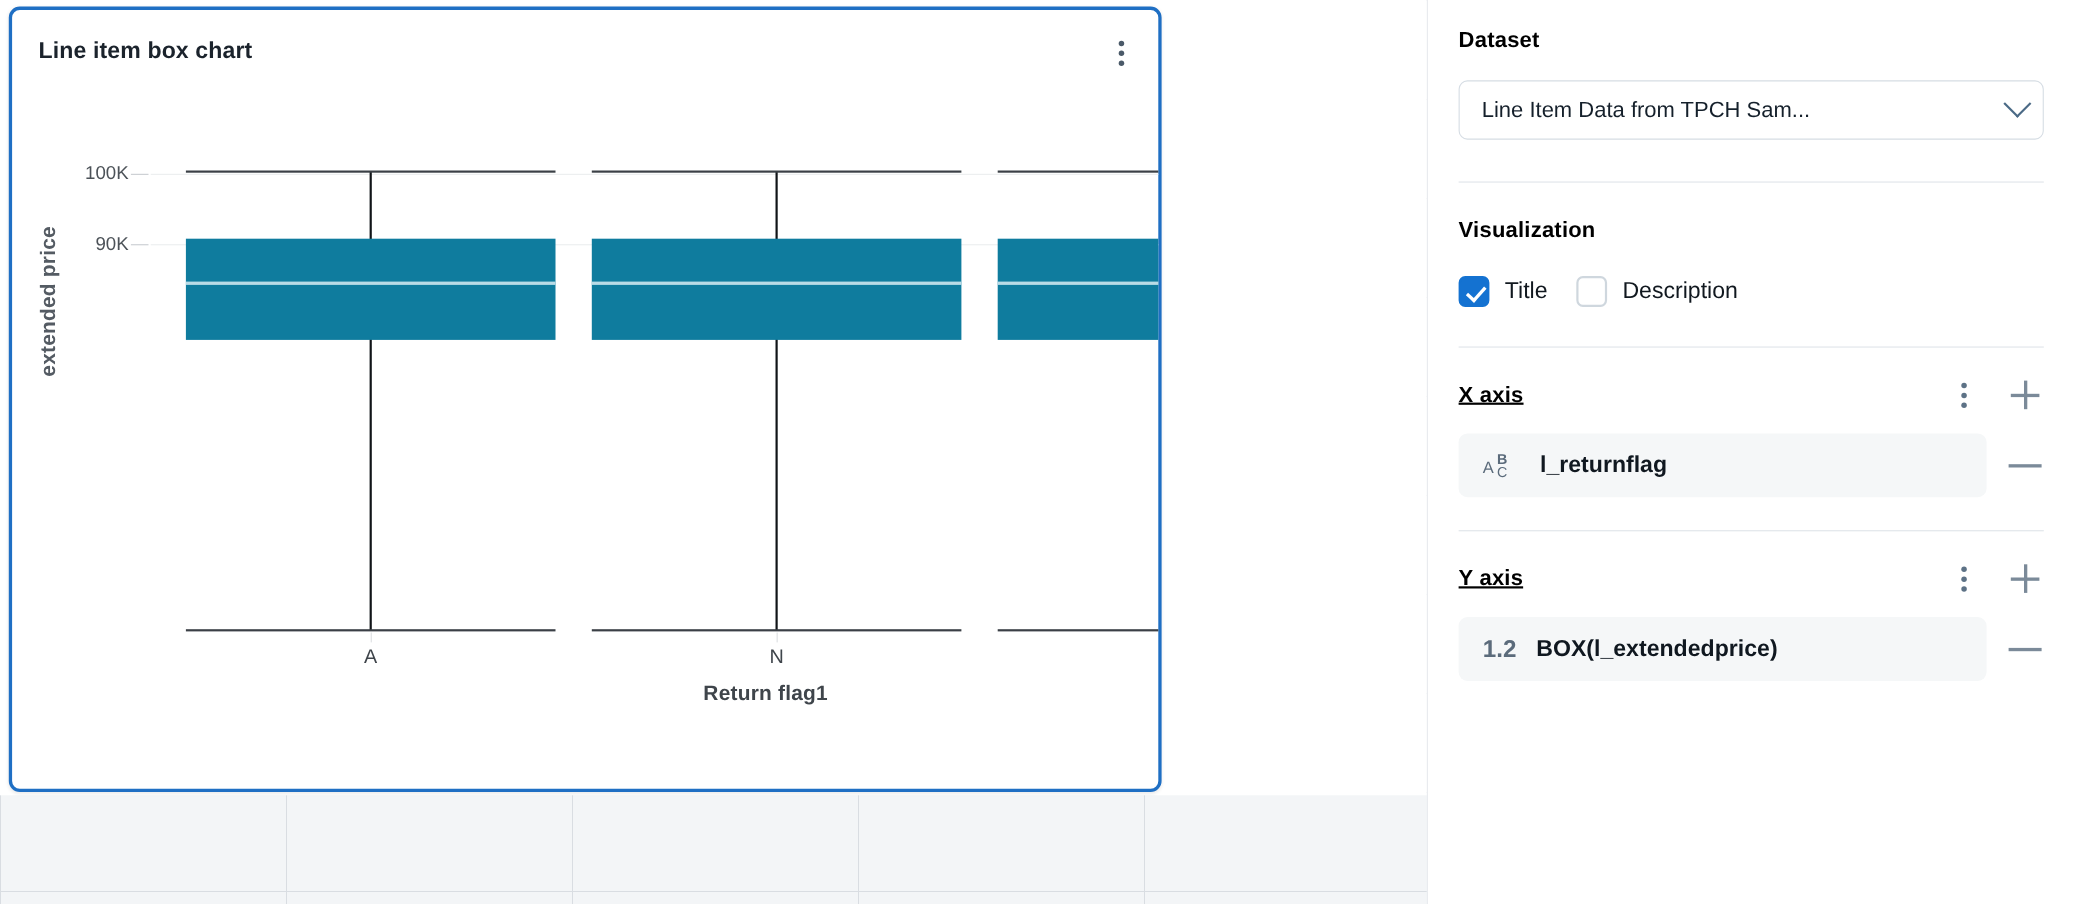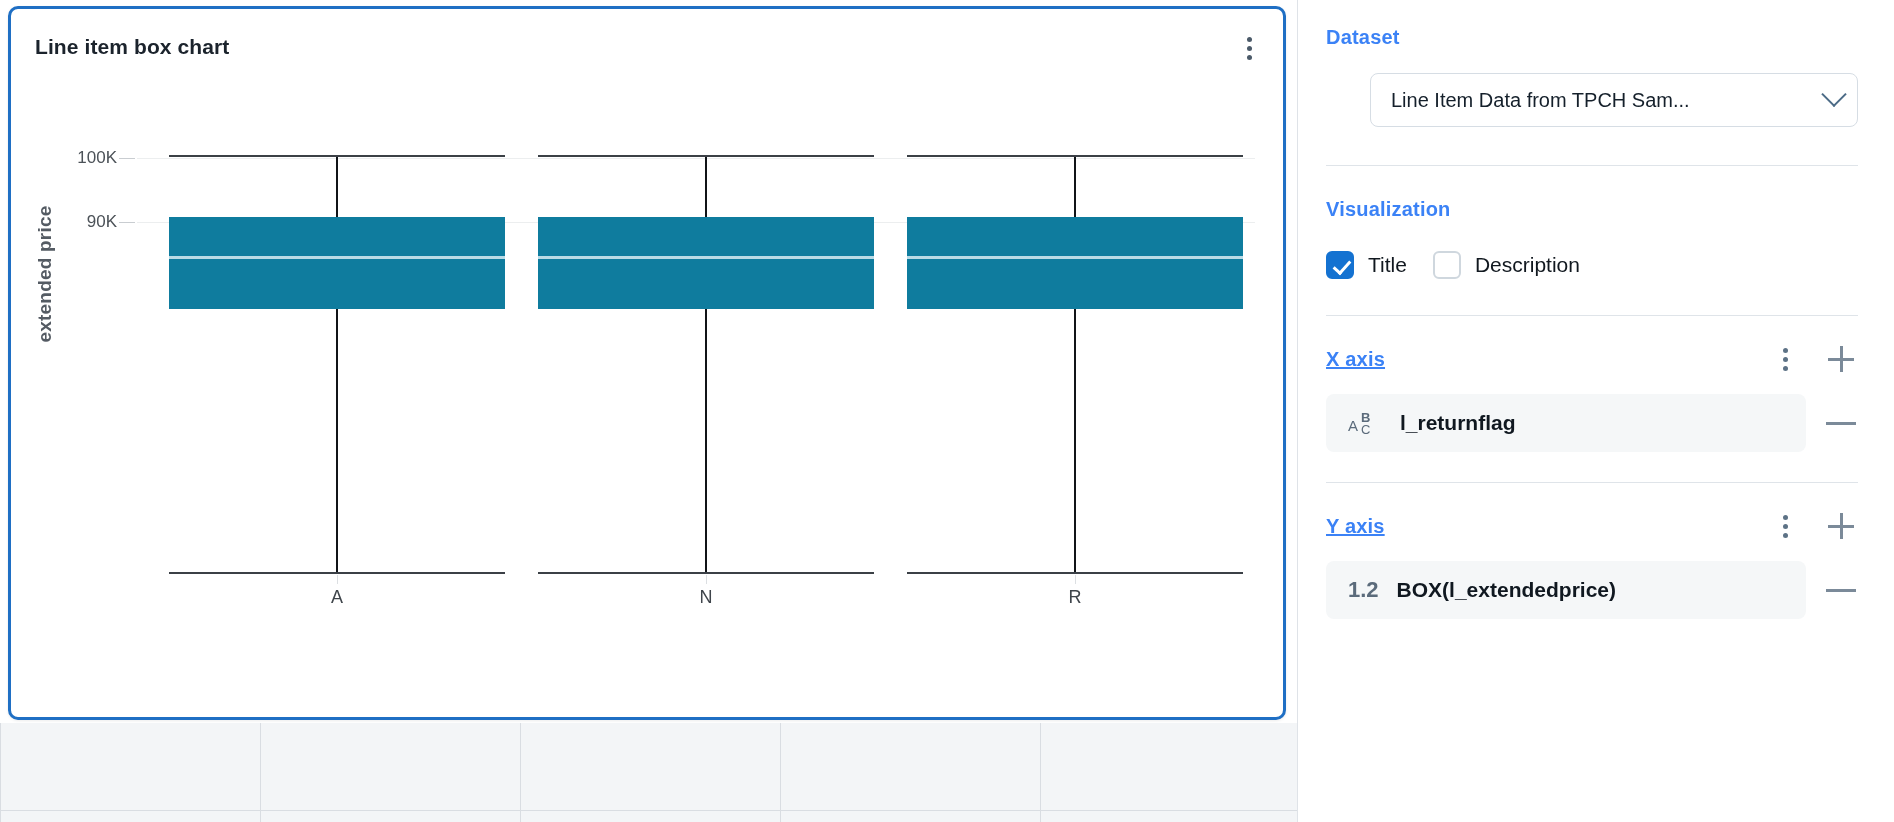--- a/index.html
+++ b/index.html
@@ -30,21 +30,21 @@
     background-position: 0 0;
   }
   .grid-mask-top {
     position: absolute; left: 0; top: 0; width: 100%; height: 723px;
     background: #ffffff;
   }
 
   .chart-card {
     position: absolute;
     left: 8px; top: 6px;
-    width: 1278px; height: 714px;
+    width: 1048px; height: 714px;
     background: #ffffff;
     border: 3px solid #1f6fc4;
     border-radius: 10px;
     box-shadow: 0 1px 3px rgba(0,0,0,.08);
     overflow: hidden;
   }
   .chart-title {
     position: absolute; left: 24px; top: 26px;
     font-size: 21px; font-weight: bold; color: #1b232c;
     letter-spacing: .1px;
@@ -126,32 +126,31 @@
   }
 
   
   .panel {
     width: 596px; height: 822px;
     background: #ffffff;
     padding: 0 36px 0 28px;
     position: relative;
   }
   .sec-title {
-    font-size: 20px; font-weight: bold; color: #3b82f6;
+    font-size: 20px; font-weight: bold; color: #000000;
     letter-spacing: .2px;
   }
   .select {
     height: 54px;
     border: 1px solid #d6dde4;
     border-radius: 8px;
     display: flex; align-items: center;
     padding: 0 14px 0 20px;
     background: #fff;
     cursor: pointer;
-    margin-left: 44px;
   }
   .select .val {
     flex: 1; font-size: 20px; color: #15202b;
     white-space: nowrap; overflow: hidden;
     display: flex; align-items: center; gap: 12px;
   }
   .chev {
     width: 18px; height: 18px; flex: none;
     border-right: 2.4px solid #4b6a86;
     border-bottom: 2.4px solid #4b6a86;
@@ -266,20 +265,21 @@
         <div class="boxgroup" style="left:896px;width:336px">
           <div class="whisker-line" style="top:91px;height:417px"></div>
           <div class="cap" style="top:90px"></div>
           <div class="box" style="top:152px;height:92px"></div>
           <div class="median" style="top:191px"></div>
           <div class="cap" style="top:507px"></div>
           <div class="xtick-mark" style="top:510px"></div>
           <div class="xtick-label" style="top:522px">R</div>
         </div>
 
+        <div class="xlabel" style="top:555px;left:126px;right:34px">Return flag1</div>
       </div>
     </div>
   </div>
 
   <div class="panel">
 
     <div class="sec-title" style="margin-top:26px">Dataset</div>
     <div class="select" style="margin-top:24px">
       <span class="val">Line Item Data from TPCH Sam...</span>
       <span class="chev"></span>

